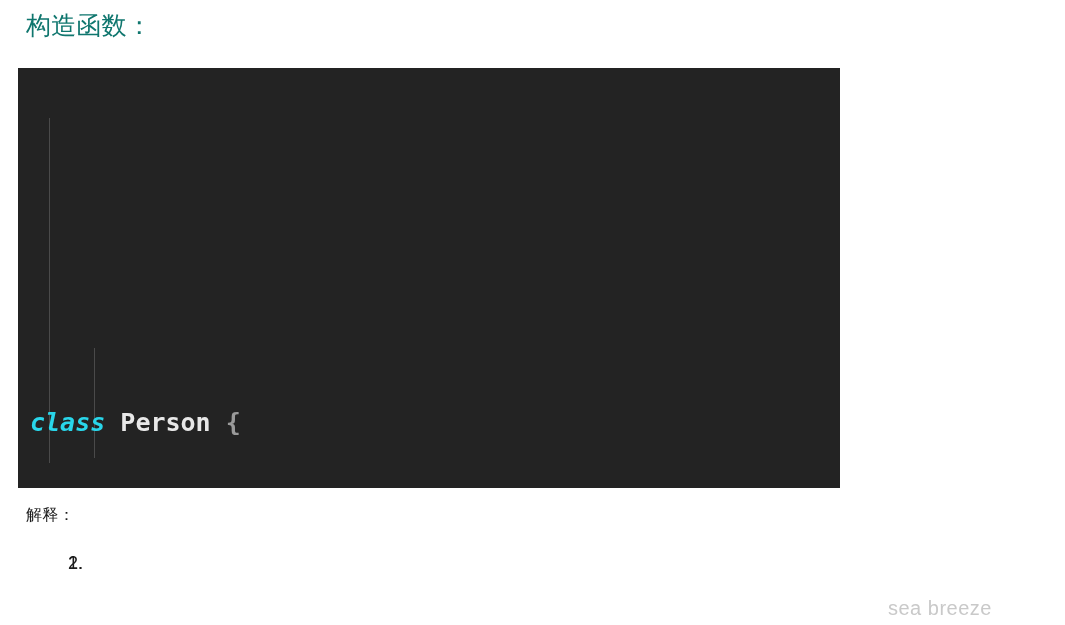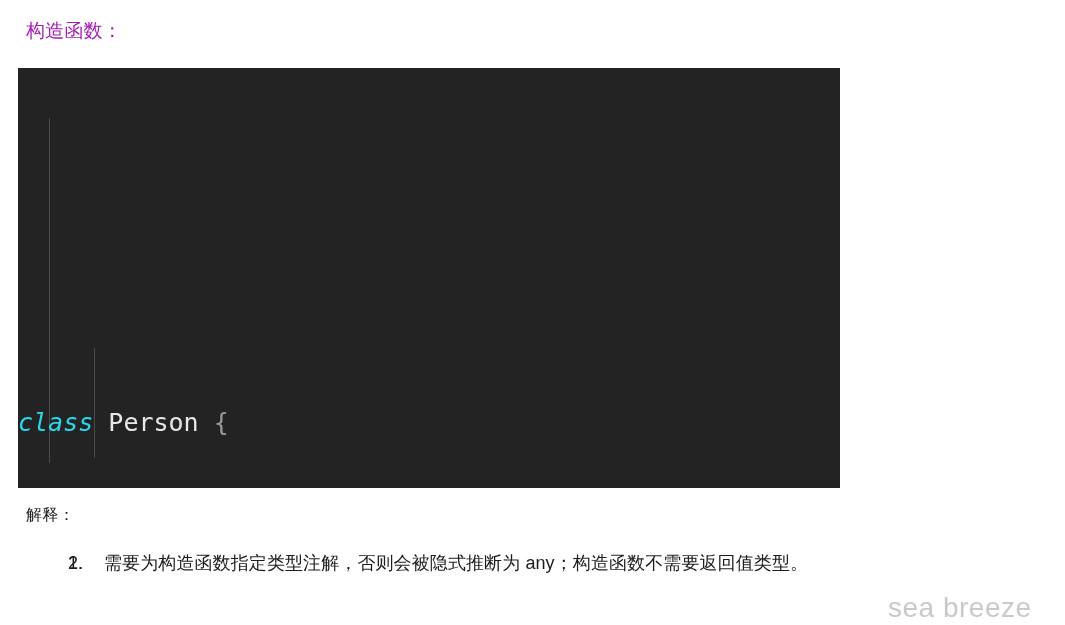--- a/index.html
+++ b/index.html
@@ -19,24 +19,24 @@
   .page {
     position: relative;
     width: 1065px;
     height: 625px;
   }
 
   
   .caption-top {
     position: absolute;
     left: 26px;
-    top: 18px;
-    font-size: 19px;
+    top: 12px;
+    font-size: 25px;
     line-height: 26px;
-    color: #a21caf;
+    color: #0f766e;
     letter-spacing: 0.2px;
   }
 
   
   .code-block {
     position: absolute;
     left: 18px;
     top: 68px;
     width: 822px;
     height: 420px;
@@ -50,21 +50,23 @@
     position: relative;
     font-family: "DejaVu Sans Mono", "Liberation Mono", monospace;
     font-size: 25px;
     line-height: 46px;
     white-space: pre;
   }
 
   .line {
     position: relative;
     height: 46px;
+    padding-left: 12px;
     white-space: pre;
+    font-weight: bold;
   }
 
   
   .guide {
     position: absolute;
     width: 1px;
     background: #4a4a4a;
   }
   .guide-l1 {
     left: 31px;
@@ -115,21 +117,21 @@
     position: absolute;
     left: 42px;
     top: 0;
   }
 
   
   .watermark {
     position: absolute;
     left: 888px;
     top: 596px;
-    font-size: 28px;
+    font-size: 20px;
     line-height: 24px;
     color: #c9c9c9;
     letter-spacing: 0.5px;
     pointer-events: none;
     user-select: none;
   }
 </style>
 </head>
 <body>
 
@@ -174,19 +176,18 @@
   </div>
 
   <div class="caption-mid">解释：</div>
 
   <ol class="ol-list">
     <li>
       <span class="ol-num">1.</span>
     </li>
     <li>
       <span class="ol-num">2.</span>
-      <span>需要为构造函数指定类型注解，否则会被隐式推断为 any；构造函数不需要返回值类型。</span>
     </li>
   </ol>
 
   <div class="watermark">sea breeze</div>
 
 </div>
 
 </body></html>

